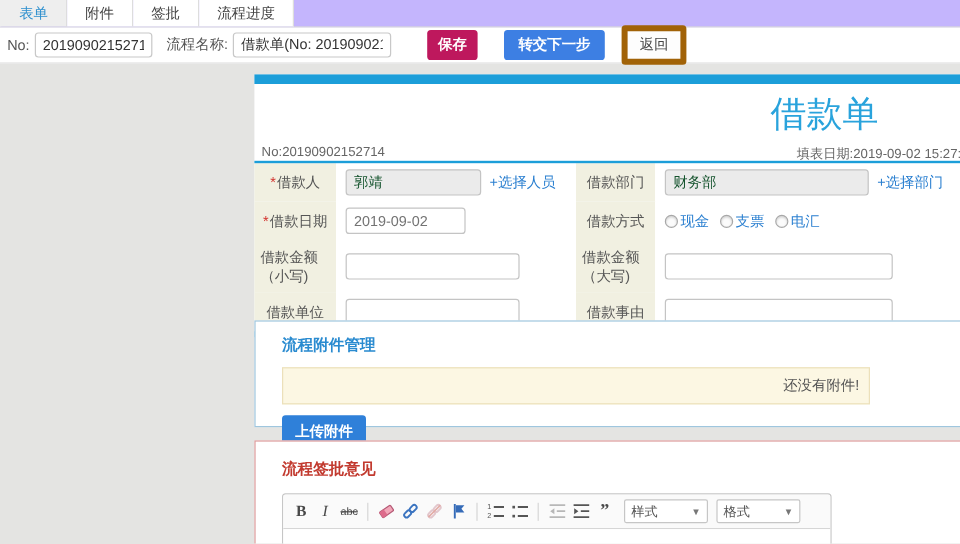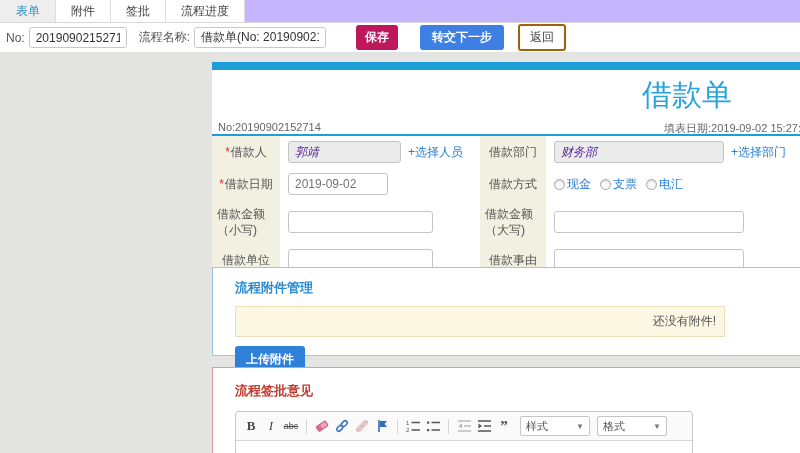--- a/index.html
+++ b/index.html
@@ -27,41 +27,41 @@
   .no-input { width:98px; }
   .flow-label { margin-left:12px; }
   .flow-input { width:132px; }
   .btn { border:none; border-radius:3px; font-size:12px; cursor:pointer;
     font-family:inherit; }
   .btn-save { margin-left:30px; background:#be185d; color:#fff;
     padding:4px 9px; font-weight:bold; }
   .btn-next { margin-left:22px; background:#3d7fe3; color:#fff;
     padding:4px 12px; font-weight:bold; }
   .btn-back { margin-left:14px; background:#fdfdfd; color:#444;
-    border:2px solid #a16207; padding:3px 10px; }
+    border:5px solid #a16207; padding:3px 10px; }
   
   .panel-main { position:absolute; left:212px; top:62px; width:618px; background:#fff; }
   .blue-bar-top { height:8px; background:#1c9ed9; }
   .form-title { width:520px; text-align:right; color:#29a3dc;
     font-size:30px; padding:5px 0 2px; }
   .meta-row { position:relative; height:18px; font-size:11px; color:#666;
     border-bottom:2px solid #1c9ed9; }
   .meta-no { position:absolute; left:6px; top:3px; }
   .meta-date { position:absolute; left:452px; top:3px; white-space:nowrap; }
   .fields-grid { display:grid; grid-template-columns:68px 200px 66px 284px;
     border-bottom:5px solid #1c9ed9; }
   .cell-label { background:#f1f0e1; display:flex; align-items:center;
     justify-content:center; text-align:left; color:#555; padding:6px 5px;
     line-height:16px; }
   .cell-field { display:flex; align-items:center; padding:5px 8px; gap:7px;
     background:#fff; }
   .req { color:#d2322d; margin-right:1px; }
   .fld { border:1px solid #c4c4c4; border-radius:3px; height:22px;
     padding:1px 6px; font-size:12px; color:#737373; font-family:inherit; }
-  .fld:disabled { background:#ebebeb; color:#4c1d95;font-style:italic; }
+  .fld:disabled { background:#ebebeb; color:#14532d; }
   .w113 { width:113px; } .w100 { width:100px; } .w145 { width:145px; }
   .w170 { width:170px; } .w190 { width:190px; }
   a.sel-link { color:#2a7fd0; text-decoration:none; font-size:12px; }
   .radio-group { display:flex; align-items:center; gap:9px; }
   .radio-item { display:flex; align-items:center; gap:2px; cursor:pointer; }
   .radio-circle { width:11px; height:11px; border:1px solid #a8a8a8;
     border-radius:50%; background:#fbfbfb; display:inline-block;
     box-shadow:inset 0 1px 2px rgba(0,0,0,.18); }
   .radio-text { color:#2a7fd0; }
   

